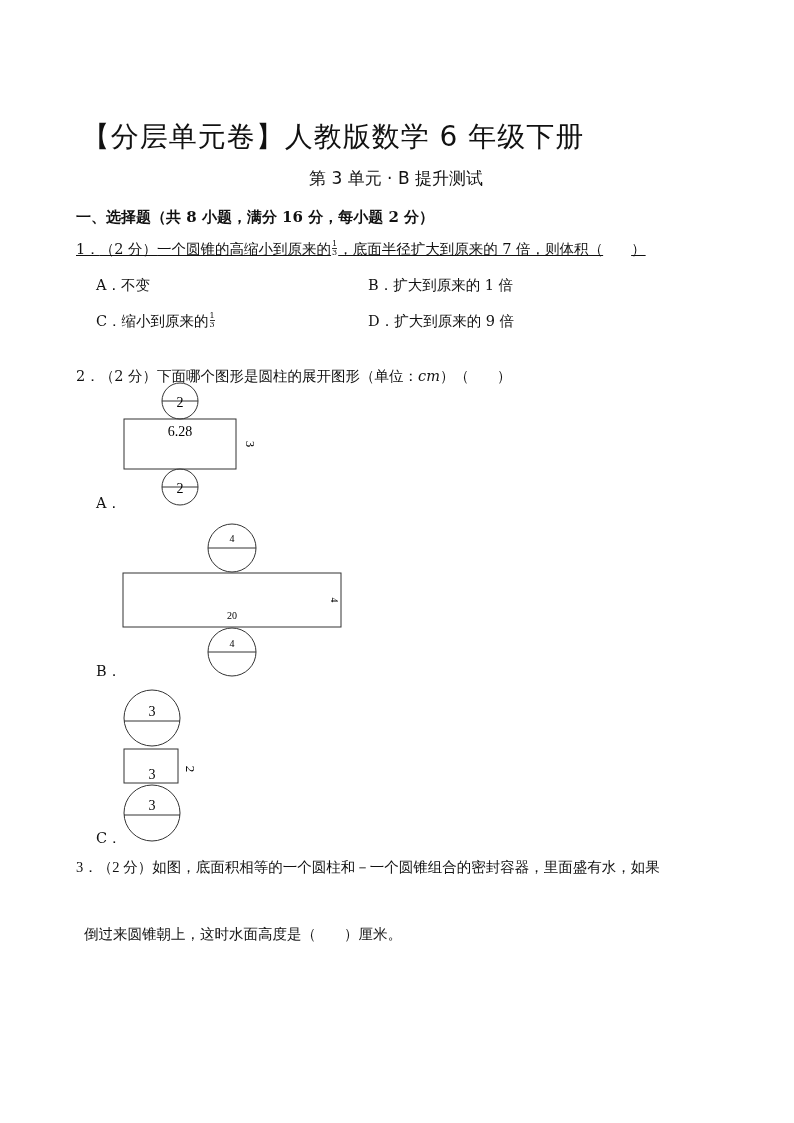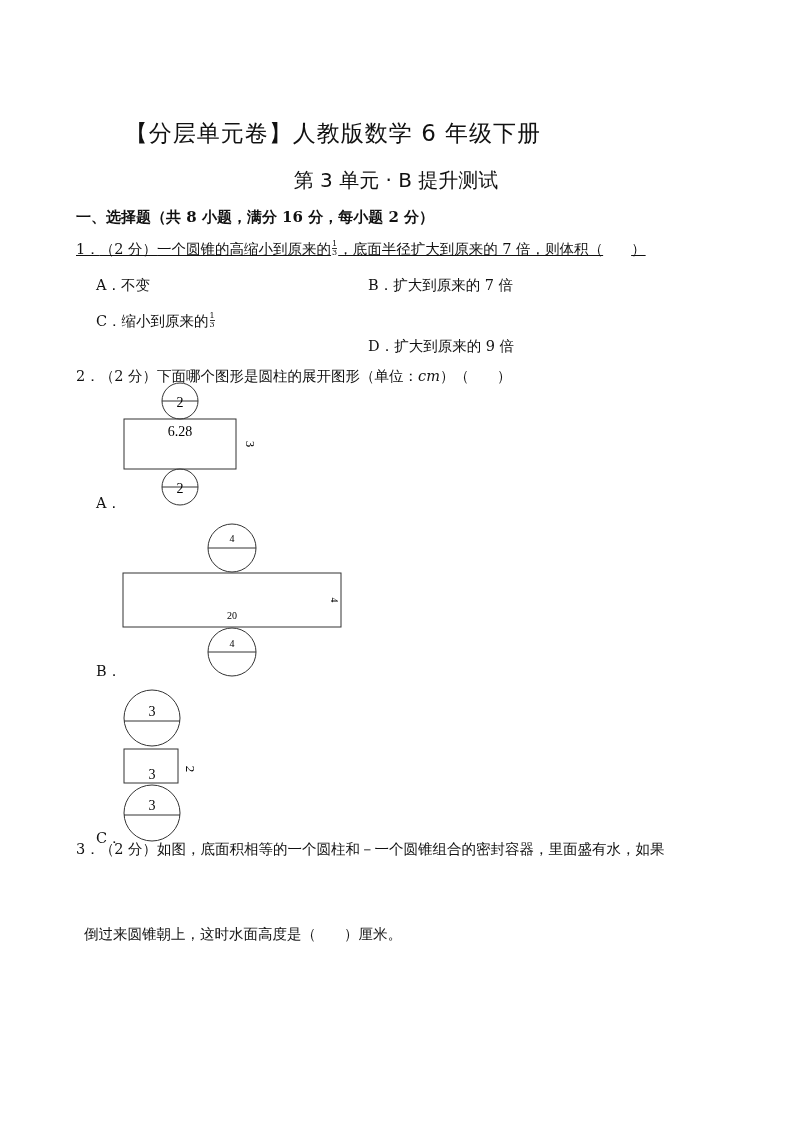--- a/index.html
+++ b/index.html
@@ -1,20 +1,20 @@
 <!DOCTYPE html>
 <html><head>
 <meta charset="utf-8">
 <style>
   html, body { margin: 0; padding: 0; background: #ffffff; }
   body { width: 794px; height: 1123px; position: relative; overflow: hidden;
          font-family: "DejaVu Serif", "Liberation Serif", serif; color: #111; }
   .abs { position: absolute; white-space: nowrap; }
-  .title { left: 0; width: 666px; top: 118px; text-align: center; font-size: 23px; font-family: "DejaVu Sans", sans-serif; letter-spacing: 1px; }
-  .subtitle { left: 0; width: 792px; top: 167px; text-align: center; font-size: 20px; font-family: "DejaVu Sans", sans-serif; }
+  .title { left: 0; width: 666px; top: 118px; text-align: center; font-size: 28px; font-family: "DejaVu Sans", sans-serif; letter-spacing: 1px; }
+  .subtitle { left: 0; width: 792px; top: 167px; text-align: center; font-size: 17px; font-family: "DejaVu Sans", sans-serif; }
   .section { left: 76px; top: 208px; font-size: 15px; font-weight: bold; }
   .q { font-size: 14.5px; }
   .frac { display: inline-block; vertical-align: middle; font-size: 8px; line-height: 8px; text-align: center; margin: 0 1px; position: relative; top: -2px; }
   .frac span { display: block; }
   .frac .den { border-top: 0.5px solid #333; }
   .blank { display: inline-block; width: 28px; }
   .opt-label { font-size: 14.5px; }
   svg text { font-family: "Liberation Serif", serif; }
 </style>
 </head>
@@ -25,26 +25,26 @@
 <div class="abs section">一、选择题（共 8 小题，满分 16 分，每小题 2 分）</div>
 
 <div class="abs q" style="left:76px; top:240px;text-decoration:underline;">
   <span>1．</span><span>（2 分）</span><span>一个圆锥的高缩小到原来的</span><span class="frac"><span>1</span><span class="den">3</span></span><span>，底面半径扩大到原来的 7 倍，则体积（</span><span class="blank"></span><span>）</span>
 </div>
 
 <div class="abs opt-label" style="left:96px; top:276px;">
   <span>A．</span><span>不变</span>
 </div>
 <div class="abs opt-label" style="left:368px; top:276px;">
-  <span>B．</span><span>扩大到原来的 7 倍</span>
+  <span>B．</span><span>扩大到原来的 1 倍</span>
 </div>
 <div class="abs opt-label" style="left:96px; top:312px;">
   <span>C．</span><span>缩小到原来的</span><span class="frac"><span>1</span><span class="den">3</span></span>
 </div>
-<div class="abs opt-label" style="left:368px; top:312px;margin-top:25px;">
+<div class="abs opt-label" style="left:368px; top:312px;">
   <span>D．</span><span>扩大到原来的 9 倍</span>
 </div>
 
 <div class="abs q" style="left:76px; top:348px;margin-top:19px;">
   <span>2．</span><span>（2 分）</span><span>下面哪个图形是圆柱的展开图形（单位：</span><i>cm</i><span>）（</span><span class="blank"></span><span>）</span>
 </div>
 
 <svg class="abs" style="left:110px; top:378px;" width="160" height="132">
   <circle cx="70" cy="23" r="18" fill="none" stroke="#333" stroke-width="1"></circle>
   <line x1="52" y1="23" x2="88" y2="23" stroke="#333" stroke-width="1"></line>
@@ -77,18 +77,18 @@
   <text x="34" y="28" text-anchor="middle" font-size="14">3</text>
   <rect x="6" y="61" width="54" height="34" fill="none" stroke="#333" stroke-width="1"></rect>
   <text x="34" y="91" text-anchor="middle" font-size="14">3</text>
   <text x="68" y="81" text-anchor="middle" font-size="13" transform="rotate(90 68 81)">2</text>
   <circle cx="34" cy="125" r="28" fill="none" stroke="#333" stroke-width="1"></circle>
   <line x1="6" y1="127" x2="62" y2="127" stroke="#333" stroke-width="1"></line>
   <text x="34" y="122" text-anchor="middle" font-size="14">3</text>
 </svg>
 <div class="abs opt-label" style="left:96px; top:829px;">C．</div>
 
-<div class="abs q" style="left:76px; top:840px;">
+<div class="abs q" style="left:76px; top:858px;font-family:Liberation Serif, serif;">
   <span>3．</span><span>（2 分）</span><span>如图，底面积相等的一个圆柱和－一个圆锥组合的密封容器，里面盛有水，如果</span>
 </div>
 <div class="abs q" style="left:84px; top:889px;margin-top:36px;">
   <span>倒过来圆锥朝上，这时水面高度是（</span><span class="blank"></span><span>）厘米。</span>
 </div>
 
 </body></html>

